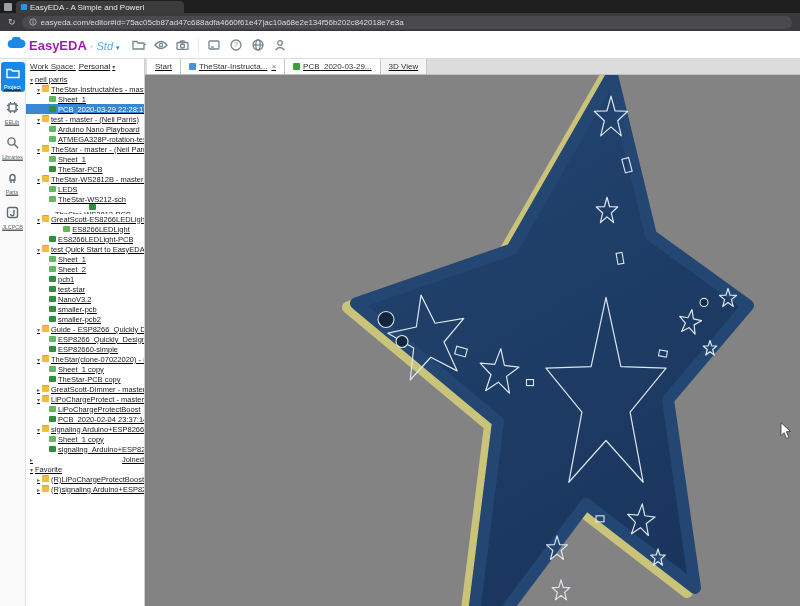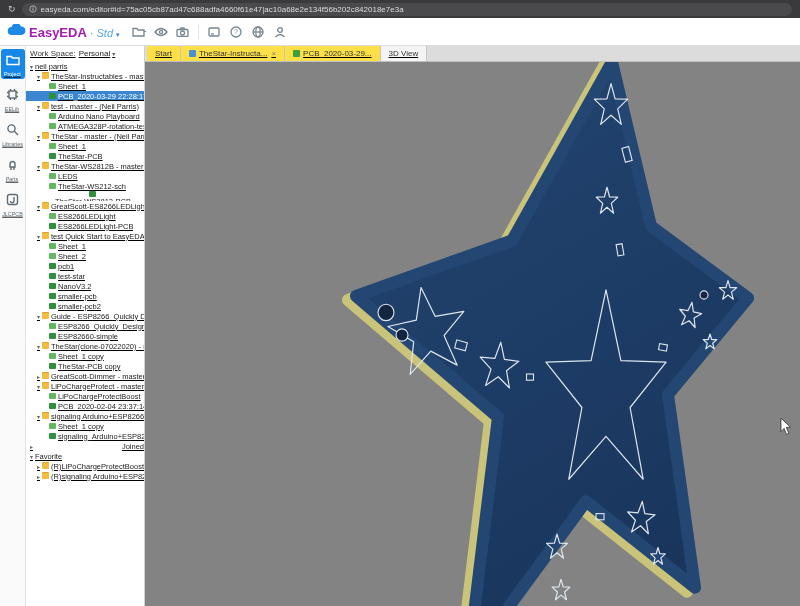--- a/index.html
+++ b/index.html
@@ -54,34 +54,41 @@
   .tree-row.selected .caret { color:#fff; }
   .t-icon { width:7px; height:6px; flex:0 0 auto; margin-right:2px; border-radius:1px; }
   .t-icon.folder { background:#f2bc3c; box-shadow:0 -1px 0 #d9a52a; }
   .t-icon.sheet  { background:#62b862; }
   .t-icon.pcb    { background:#2f8f3f; }
   .t-label { overflow:hidden; }
 
   
   .main { flex:1; display:flex; flex-direction:column; min-width:0; min-height:0; }
   .doc-tabs { height:16px; background:#dcdcdc; border-bottom:1px solid #bfbfbf; display:flex; align-items:stretch; padding-left:2px; flex:0 0 auto; }
-  .doc-tab { display:flex; align-items:center; gap:3px; padding:0 8px; font-size:8px; color:#333; border-right:1px solid #c6c6c6; cursor:pointer; background:#fde047; }
+  .doc-tab { display:flex; align-items:center; gap:3px; padding:0 8px; font-size:8px; color:#333; border-right:1px solid #c6c6c6; cursor:pointer; background:#ffffff; }
   .doc-tab.active { background:#f4f4f4; }
   .dt-icon { width:7px; height:7px; border-radius:1px; }
   .dt-icon.sch { background:#4a90d9; }
   .dt-icon.pcb { background:#3c9e3c; }
   .dt-close { color:#777; font-size:8px; margin-left:1px; }
   .canvas { flex:1; position:relative; min-height:0; }
   .canvas svg { display:block; width:100%; height:100%; }
 </style>
 </head>
 <body>
 
 <div id="app">
 
+  <div class="tabbar">
+    <div class="tabbar-appicon"></div>
+    <div class="browser-tab">
+      <div class="favicon"></div>
+      <span>EasyEDA - A Simple and Powerl</span>
+    </div>
+  </div>
 
   <div class="urlbar">
     <span class="nav-glyph">↻</span>
     <div class="url-pill">
       <svg width="8" height="8" viewBox="0 0 8 8">
           <circle cx="4" cy="4" r="3.2" fill="none" stroke="#bdbdbd" stroke-width="0.8"></circle>
           <rect x="3.6" y="3.2" width="0.9" height="2.6" fill="#bdbdbd"></rect>
           <rect x="3.6" y="1.8" width="0.9" height="0.9" fill="#bdbdbd"></rect>
         </svg>
       <span class="url-text">easyeda.com/editor#id=75ac05cb87ad47c688adfa4660f61e47|ac10a68e2e134f56b202c842018e7e3a</span>
@@ -259,21 +266,21 @@
           <div class="tree-row" style="padding-left: 16px; flex-direction: column;">
             <span class="caret"></span>
             <span class="t-icon pcb"></span>
             <span class="t-label">TheStar-WS2812-PCB</span>
           </div>
           <div class="tree-row" style="padding-left: 9px;">
             <span class="caret">▾</span>
             <span class="t-icon folder"></span>
             <span class="t-label">GreatScott-ES8266LEDLight - mast...</span>
           </div>
-          <div class="tree-row" style="padding-left: 16px;">
+          <div class="tree-row" style="padding-left: 16px; justify-content: center;">
             <span class="caret"></span>
             <span class="t-icon sheet"></span>
             <span class="t-label">ES8266LEDLight</span>
           </div>
           <div class="tree-row" style="padding-left: 16px;">
             <span class="caret"></span>
             <span class="t-icon pcb"></span>
             <span class="t-label">ES8266LEDLight-PCB</span>
           </div>
           <div class="tree-row" style="padding-left: 9px;">

